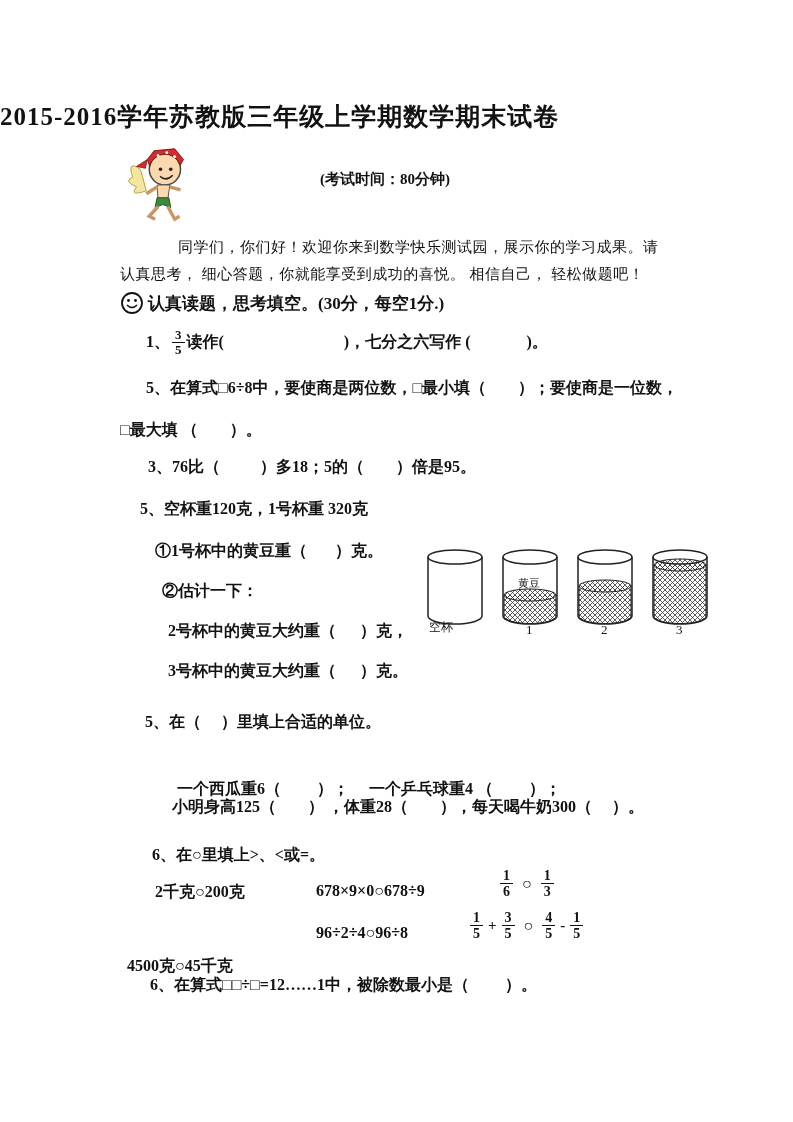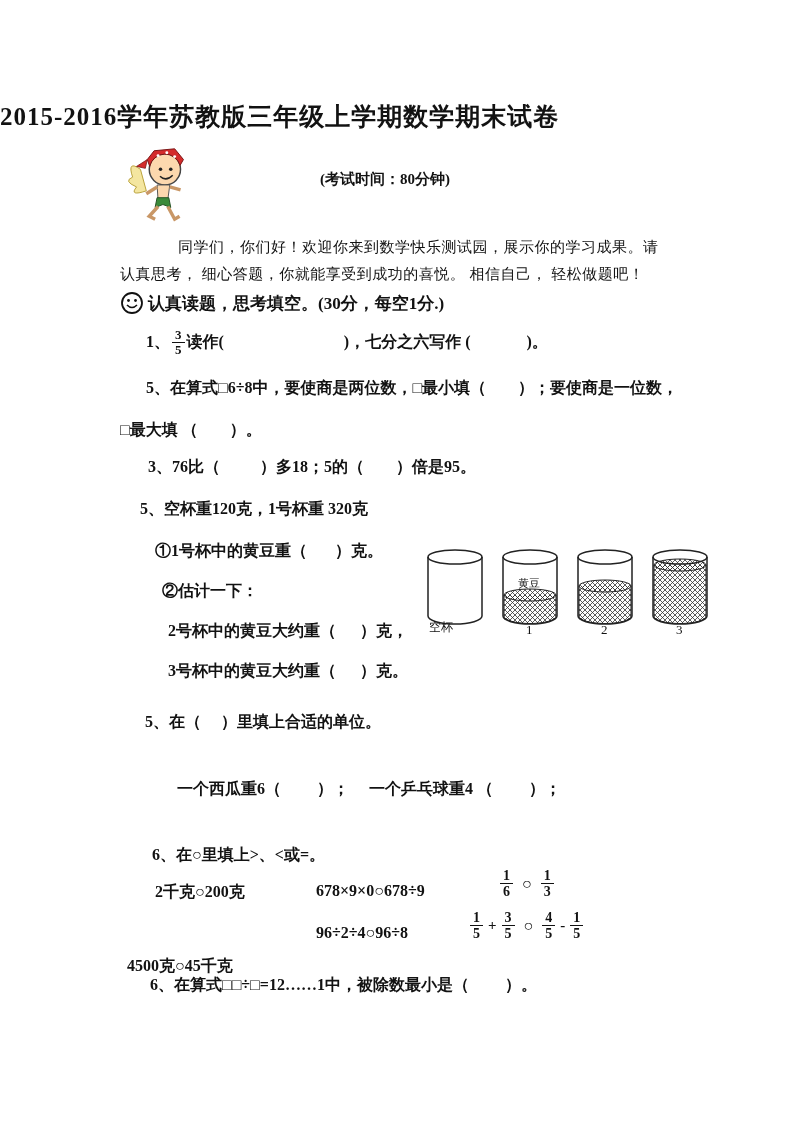--- a/index.html
+++ b/index.html
@@ -137,20 +137,21 @@
         <path d="M239 20 L239 71 A26 7.5 0 0 0 291 71 L291 20" fill="url(#hatch)" stroke="#222" stroke-width="1"></path>
         <path d="M238 12 L238 71 A27 8 0 0 0 292 71 L292 12" fill="none" stroke="#222" stroke-width="1.5"></path>
         <ellipse cx="265" cy="12" rx="27" ry="7" fill="none" stroke="#222" stroke-width="1.5"></ellipse>
         <text x="261" y="89" font-size="13">3</text>
       </g>
     </svg>
   </div>
 
   <div class="line" style="top:712px;left:145px;">5、在（     ）里填上合适的单位。</div>
   <div class="line" style="top:755px;left:177px;margin-top:24px;">一个西瓜重6（         ）；     一个乒乓球重4 （         ）；</div>
+  <div class="line" style="top:797px;left:172px;">小明身高125（        ） ，体重28（        ），每天喝牛奶300（     ）。</div>
 
   <div class="line" style="top:845px;left:152px;">6、在○里填上&gt;、&lt;或=。</div>
   <div class="line" style="top:882px;left:155px;">2千克○200克</div>
   <div class="line" style="top:882px;left:316px;text-align:center;">678×9×0○678÷9</div>
   <div class="line qrow" style="top:868px;left:498px;">
     <span class="frac f14">
       <span class="fn">1</span>
       <span class="fd">6</span>
     </span>
     <span class="cmp">○</span>

